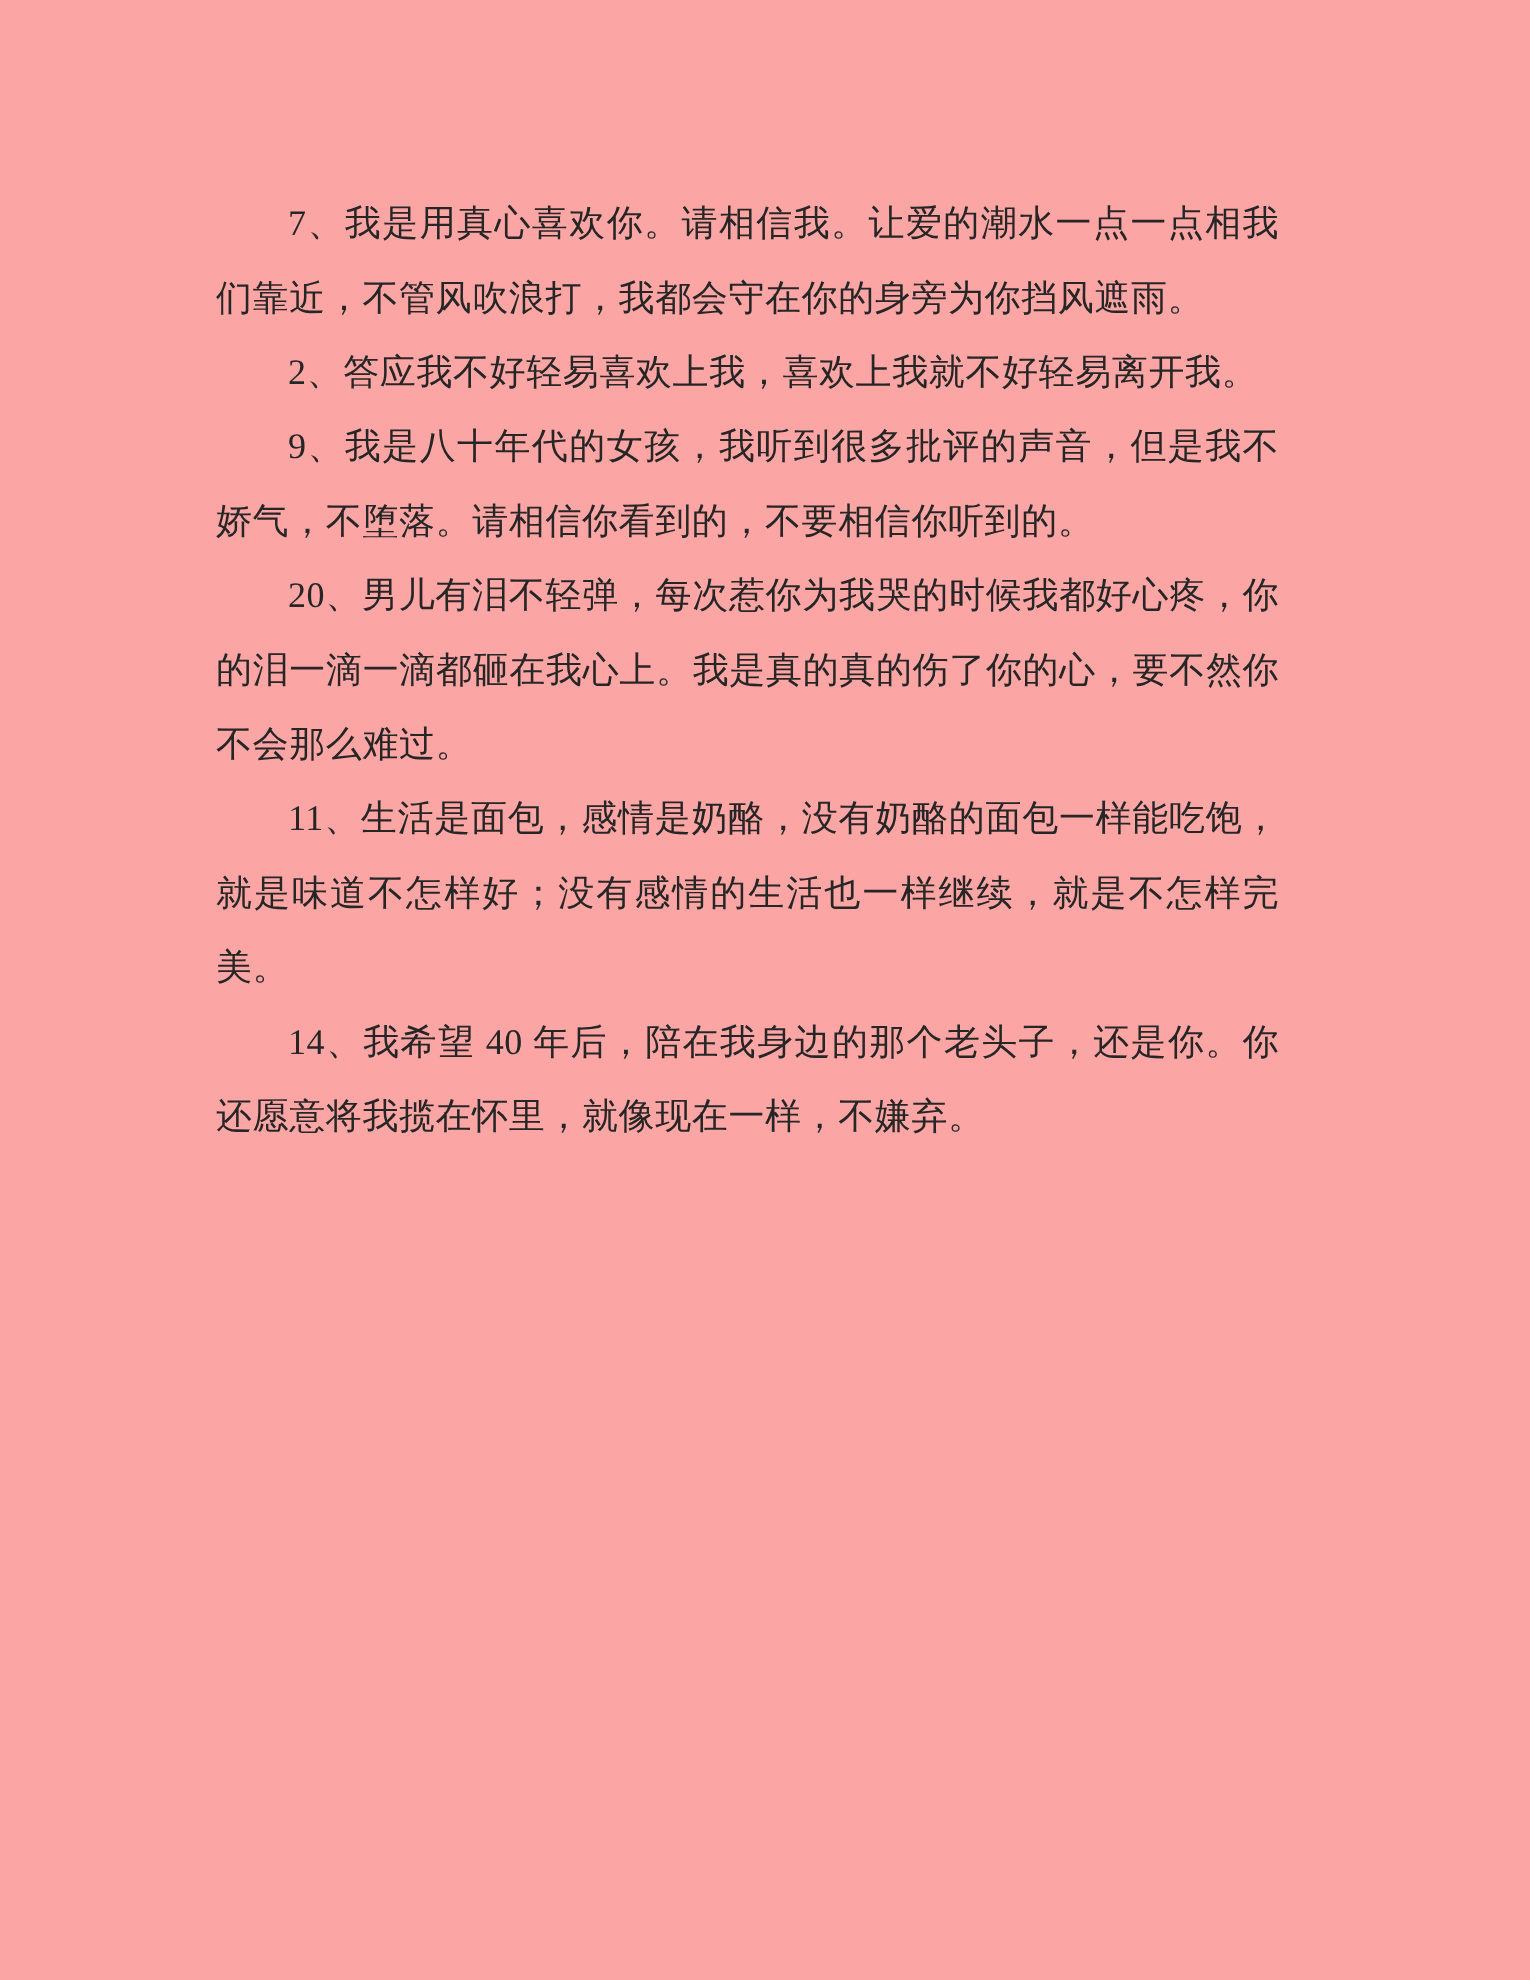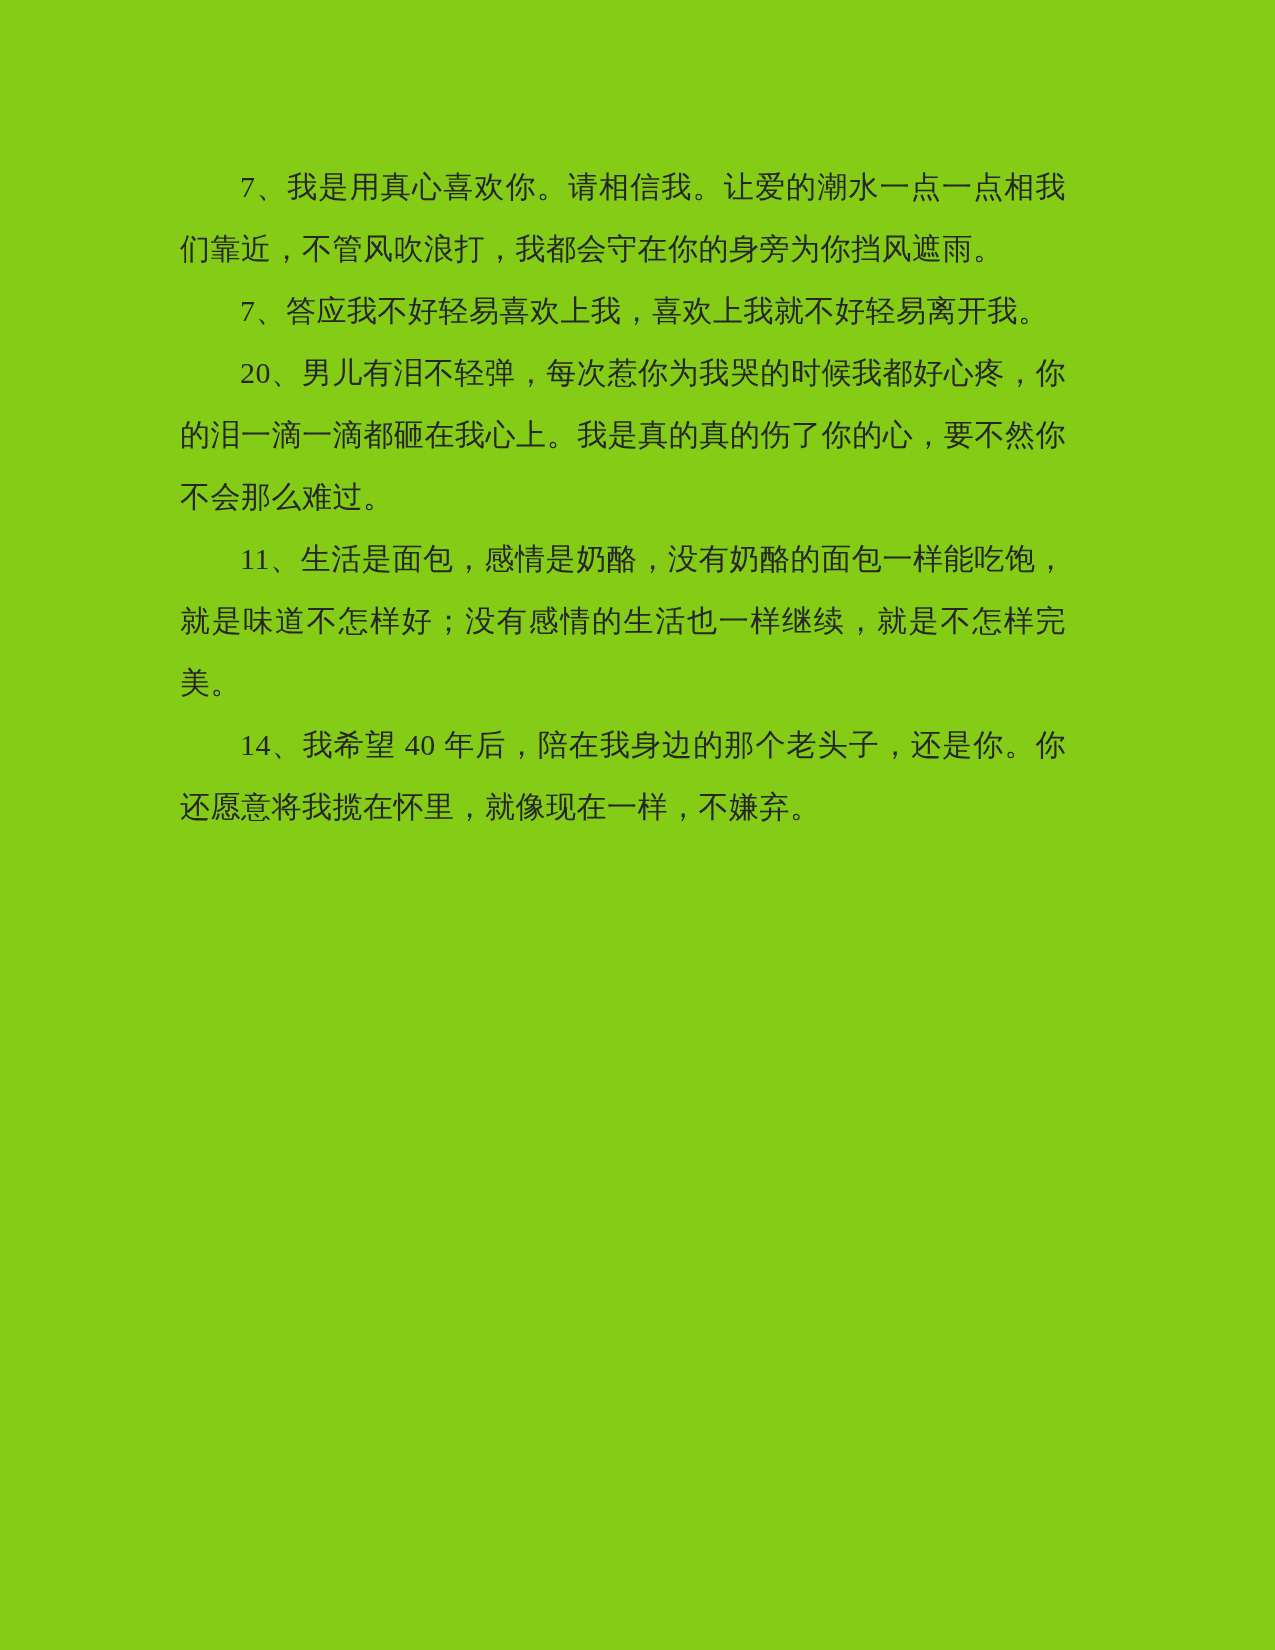--- a/index.html
+++ b/index.html
@@ -10,39 +10,40 @@
   body {
     width: 1275px;
     height: 1650px;
     overflow: hidden;
     font-family: "Liberation Serif", "DejaVu Serif", serif;
   }
   .page {
     box-sizing: border-box;
     width: 1275px;
     height: 1650px;
-    background: #84cc16;
+    background: #fca5a5;
     padding: 156px 209px 0 180px;
   }
   .doc-body p {
     margin: 0;
     padding: 0;
     font-size: 30px;
     line-height: 62px;
     color: #262626;
     text-align: justify;
     text-indent: 2em;
     letter-spacing: 0.5px;
     font-weight: 400;
   }
 </style>
 </head>
 <body>
 
 <div class="page">
   <div class="doc-body">
     <p>7、我是用真心喜欢你。请相信我。让爱的潮水一点一点相我们靠近，不管风吹浪打，我都会守在你的身旁为你挡风遮雨。</p>
-    <p>7、答应我不好轻易喜欢上我，喜欢上我就不好轻易离开我。</p>
+    <p>2、答应我不好轻易喜欢上我，喜欢上我就不好轻易离开我。</p>
+    <p>9、我是八十年代的女孩，我听到很多批评的声音，但是我不娇气，不堕落。请相信你看到的，不要相信你听到的。</p>
     <p>20、男儿有泪不轻弹，每次惹你为我哭的时候我都好心疼，你的泪一滴一滴都砸在我心上。我是真的真的伤了你的心，要不然你不会那么难过。</p>
     <p>11、生活是面包，感情是奶酪，没有奶酪的面包一样能吃饱，就是味道不怎样好；没有感情的生活也一样继续，就是不怎样完美。</p>
     <p>14、我希望 40 年后，陪在我身边的那个老头子，还是你。你还愿意将我揽在怀里，就像现在一样，不嫌弃。</p>
   </div>
 </div>
 
 </body></html>

